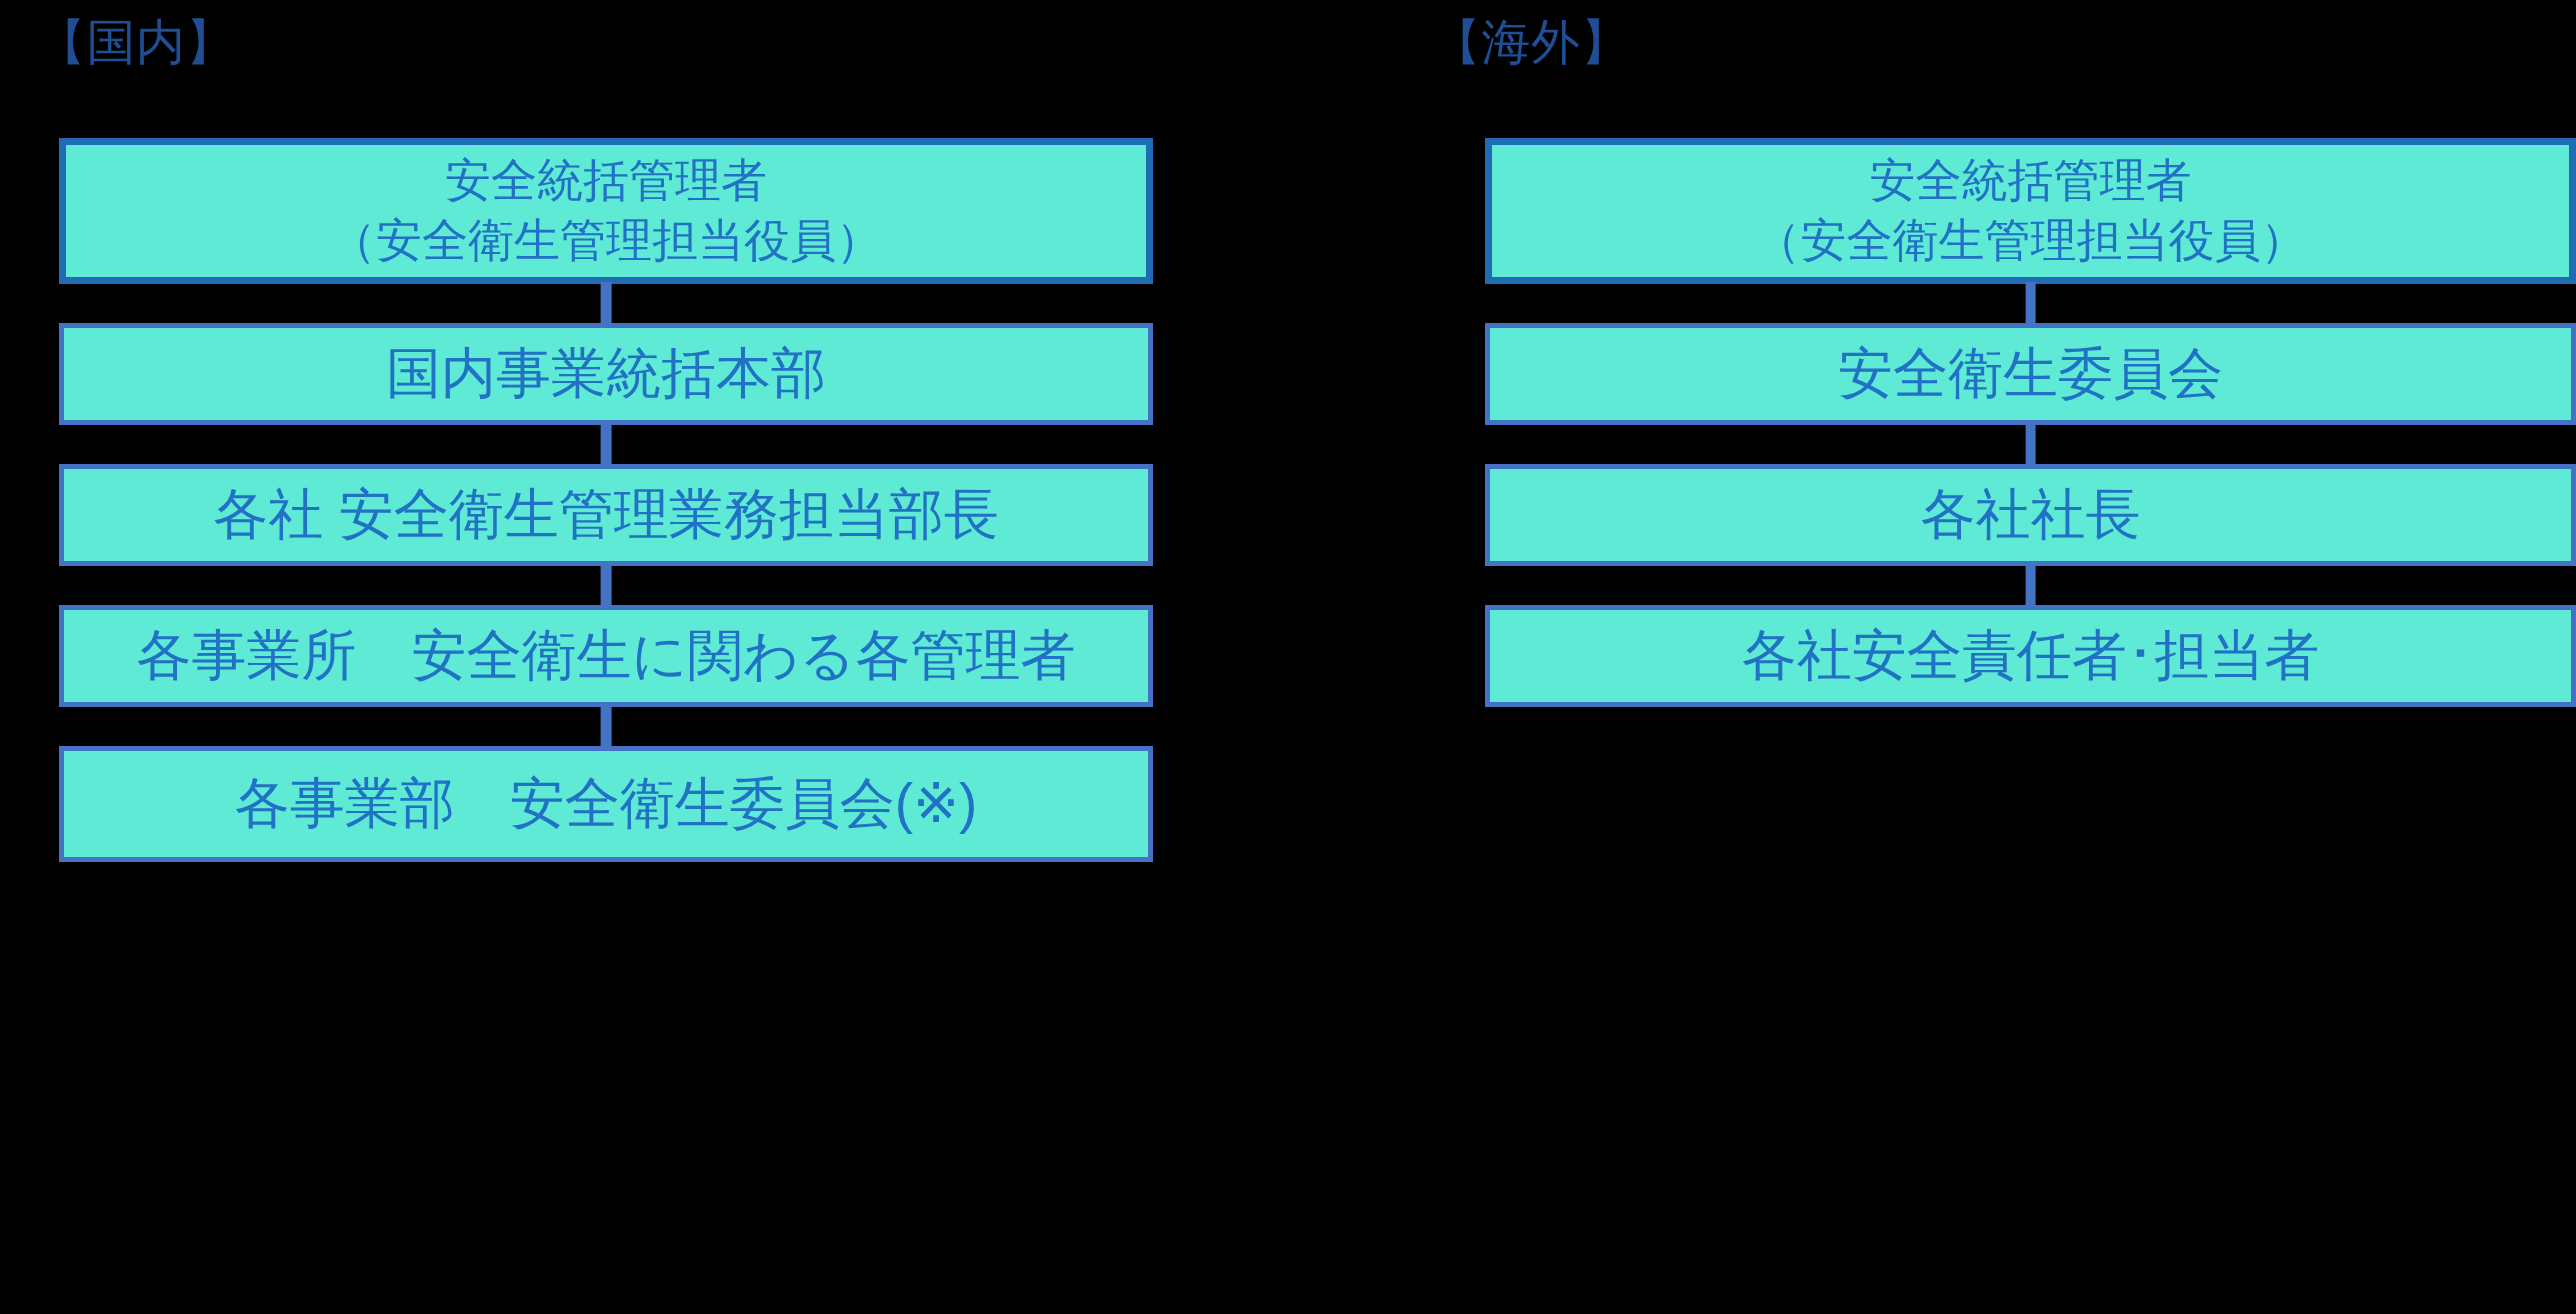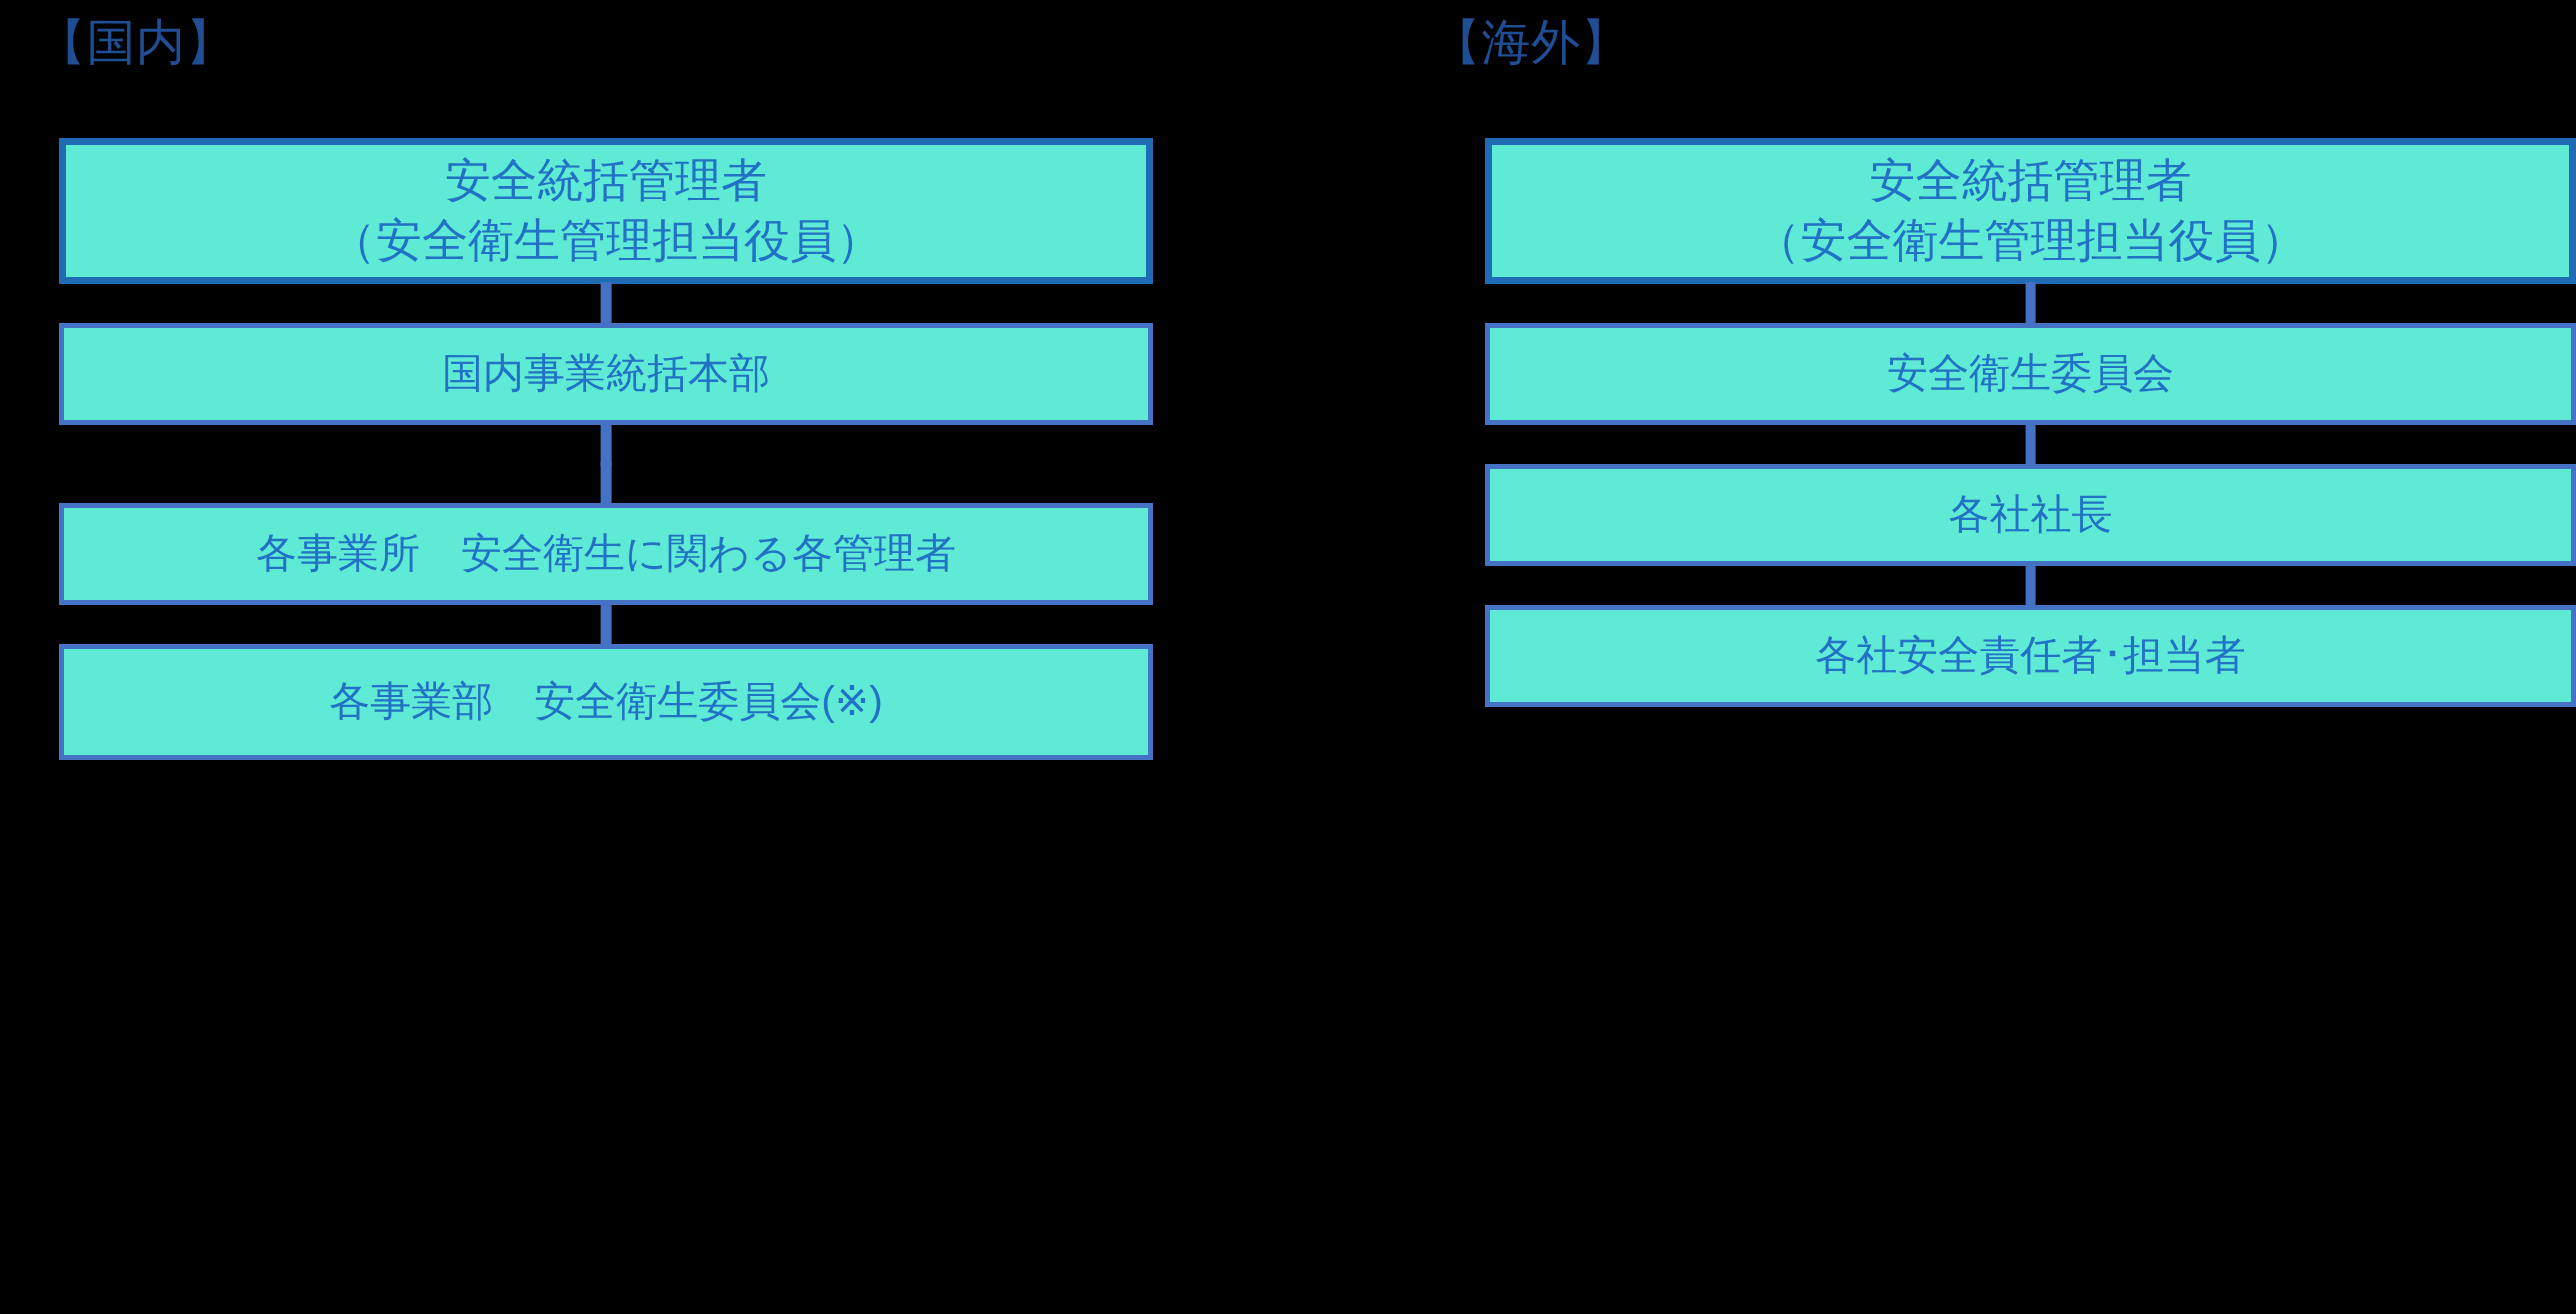--- a/index.html
+++ b/index.html
@@ -49,21 +49,21 @@
     position: relative;
     box-sizing: border-box;
     background: #5eead4;
     display: flex;
     align-items: center;
     justify-content: center;
     text-align: center;
   }
   .node-label {
     color: #2171C4;
-    font-size: 41px;
+    font-size: 55px;
     line-height: 1.30;
     font-weight: 400;
     white-space: pre-line;
     padding: 0 11.8px;
   }
 
   
   .node.lvl-0 {
     border: 7.9px solid #1F6CB5;
     height: 146px;
@@ -112,20 +112,23 @@
     </div>
 
     <div class="connector from-top"></div>
 
     <div class="node lvl-n">
       <span class="node-label">国内事業統括本部</span>
     </div>
 
     <div class="connector"></div>
 
+    <div class="node lvl-n">
+      <span class="node-label">各社 安全衛生管理業務担当部長</span>
+    </div>
 
     <div class="connector"></div>
 
     <div class="node lvl-n">
       <span class="node-label">各事業所　安全衛生に関わる各管理者</span>
     </div>
 
     <div class="connector"></div>
 
     <div class="node lvl-n clipped">

